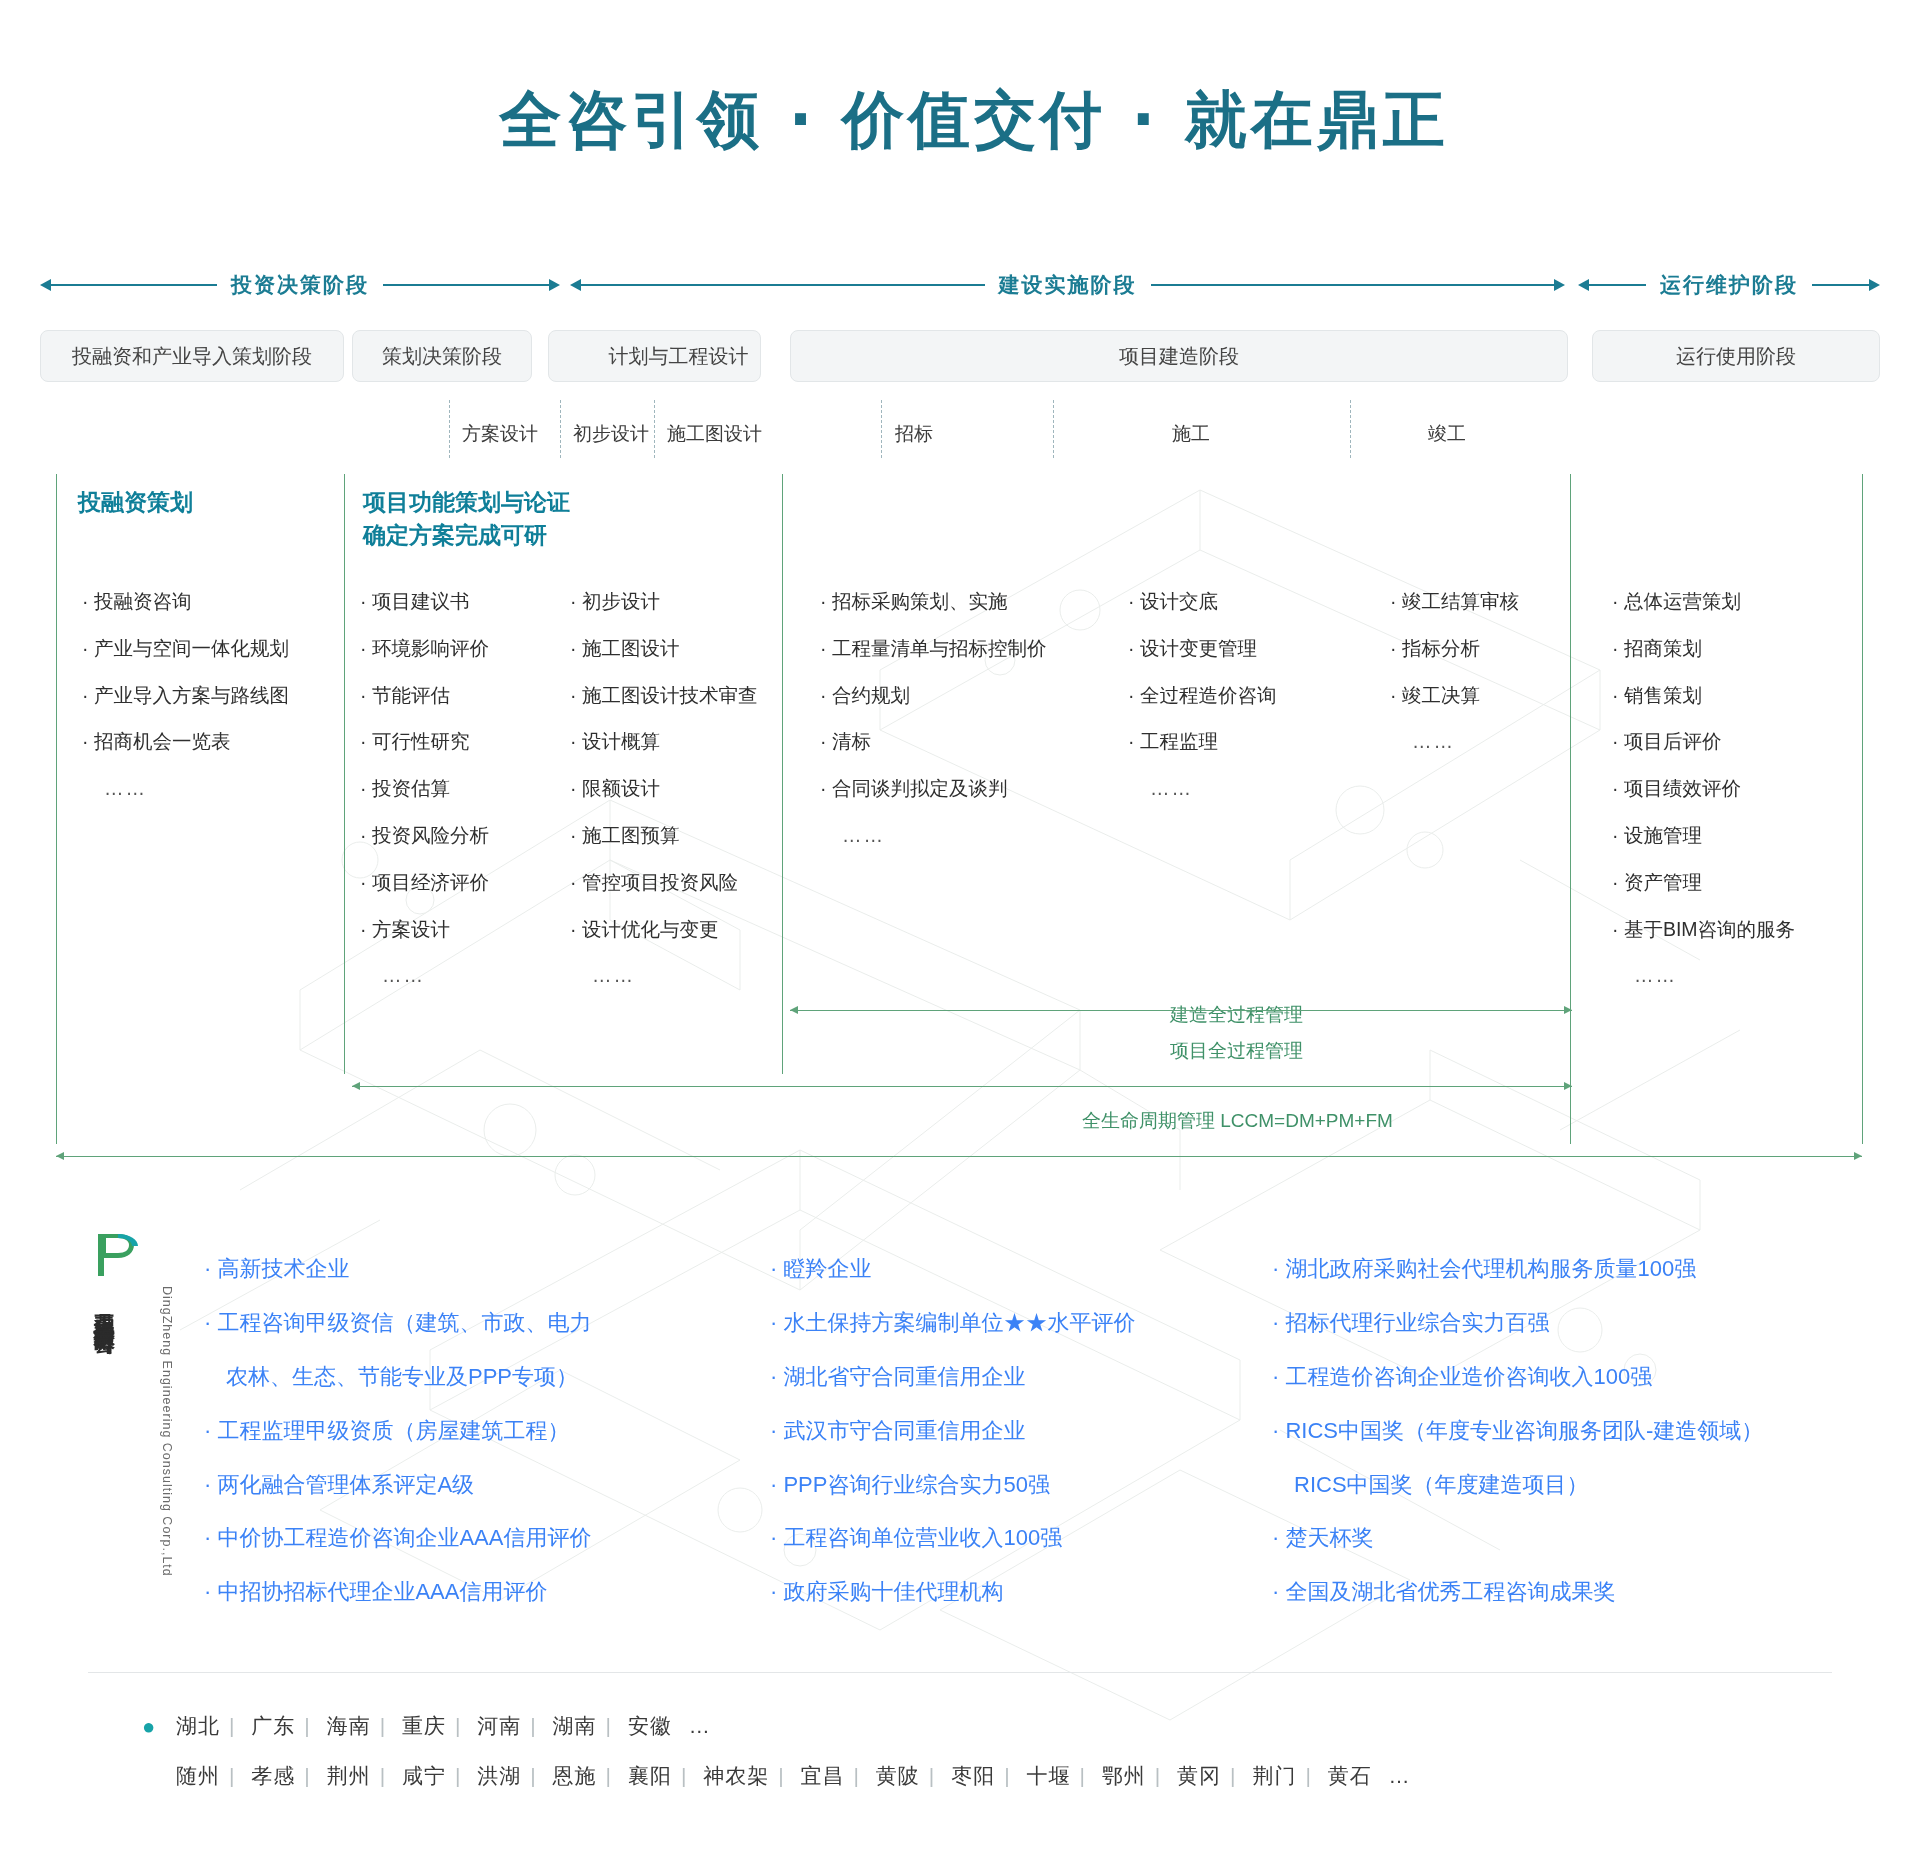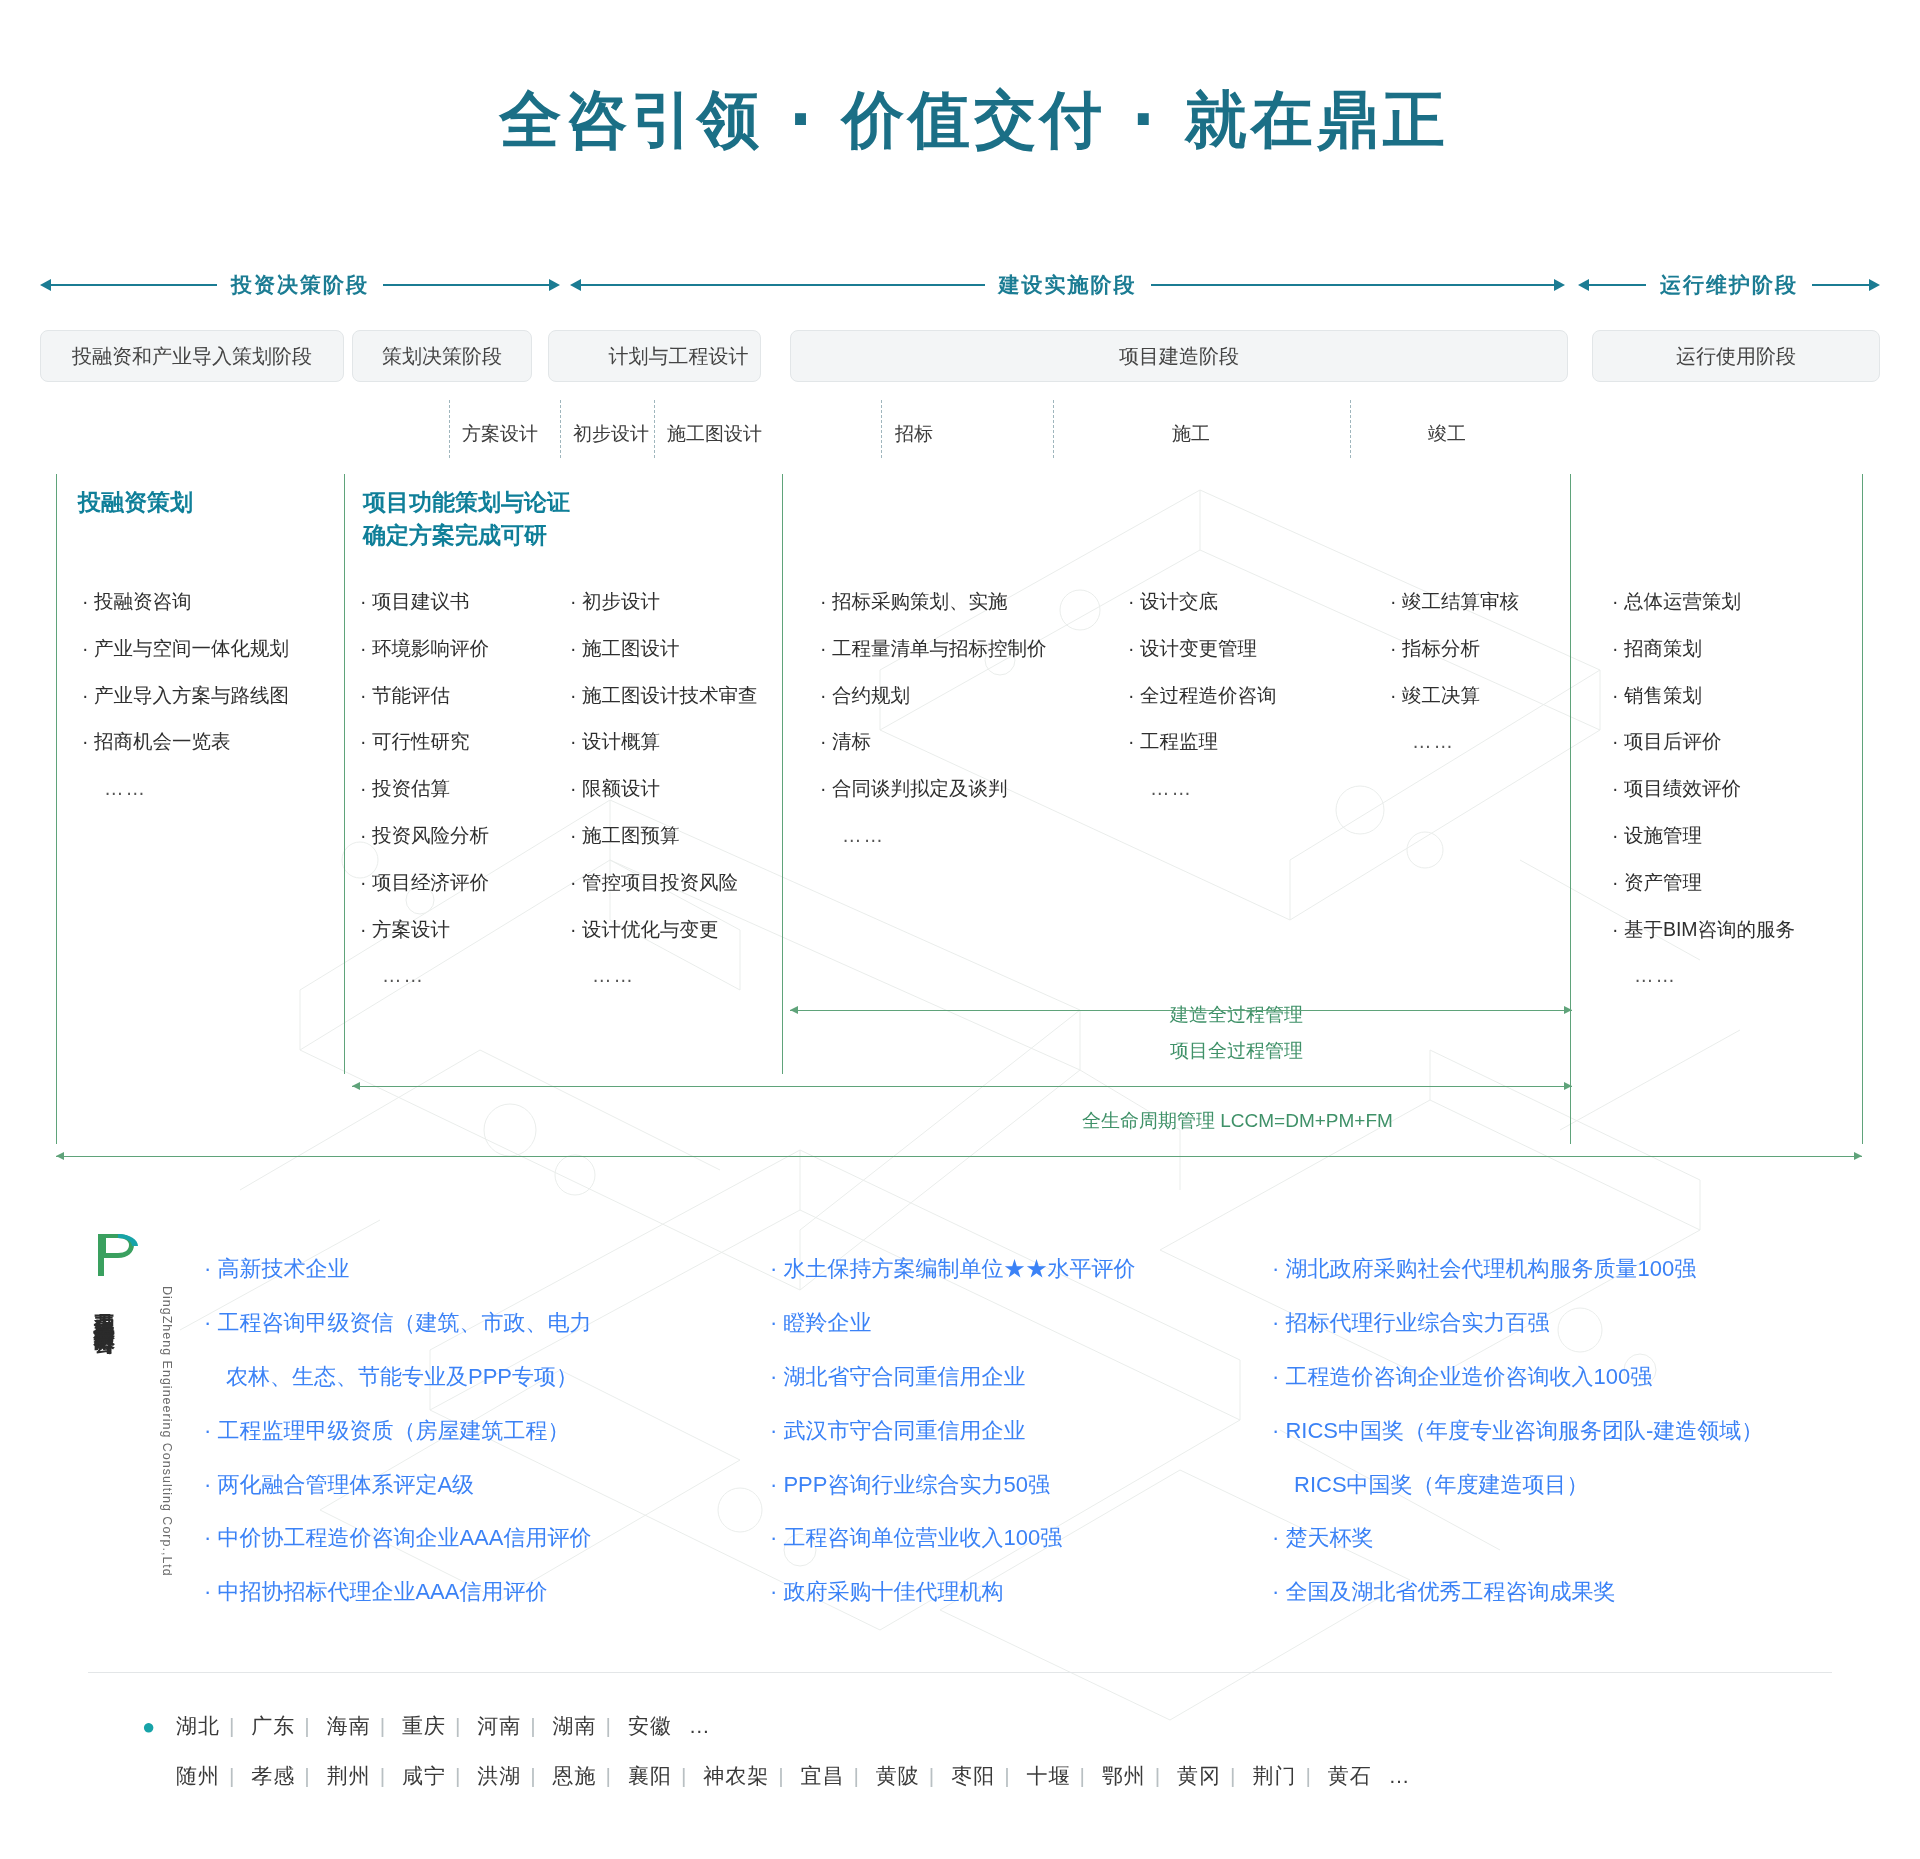--- a/index.html
+++ b/index.html
@@ -295,22 +295,22 @@
     <div>· 高新技术企业</div>
     <div>· 工程咨询甲级资信（建筑、市政、电力</div>
     <div class="cred-indent">  农林、生态、节能专业及PPP专项）</div>
     <div>· 工程监理甲级资质（房屋建筑工程）</div>
     <div>· 两化融合管理体系评定A级</div>
     <div>· 中价协工程造价咨询企业AAA信用评价</div>
     <div>· 中招协招标代理企业AAA信用评价</div>
   </div>
 
   <div class="cred-col" style="left:770px; top:1242px;">
+    <div>· 瞪羚企业</div>
     <div>· 水土保持方案编制单位★★水平评价</div>
-    <div>· 瞪羚企业</div>
     <div>· 湖北省守合同重信用企业</div>
     <div>· 武汉市守合同重信用企业</div>
     <div>· PPP咨询行业综合实力50强</div>
     <div>· 工程咨询单位营业收入100强</div>
     <div>· 政府采购十佳代理机构</div>
   </div>
 
   <div class="cred-col" style="left:1272px; top:1242px;">
     <div>· 湖北政府采购社会代理机构服务质量100强</div>
     <div>· 招标代理行业综合实力百强</div>

